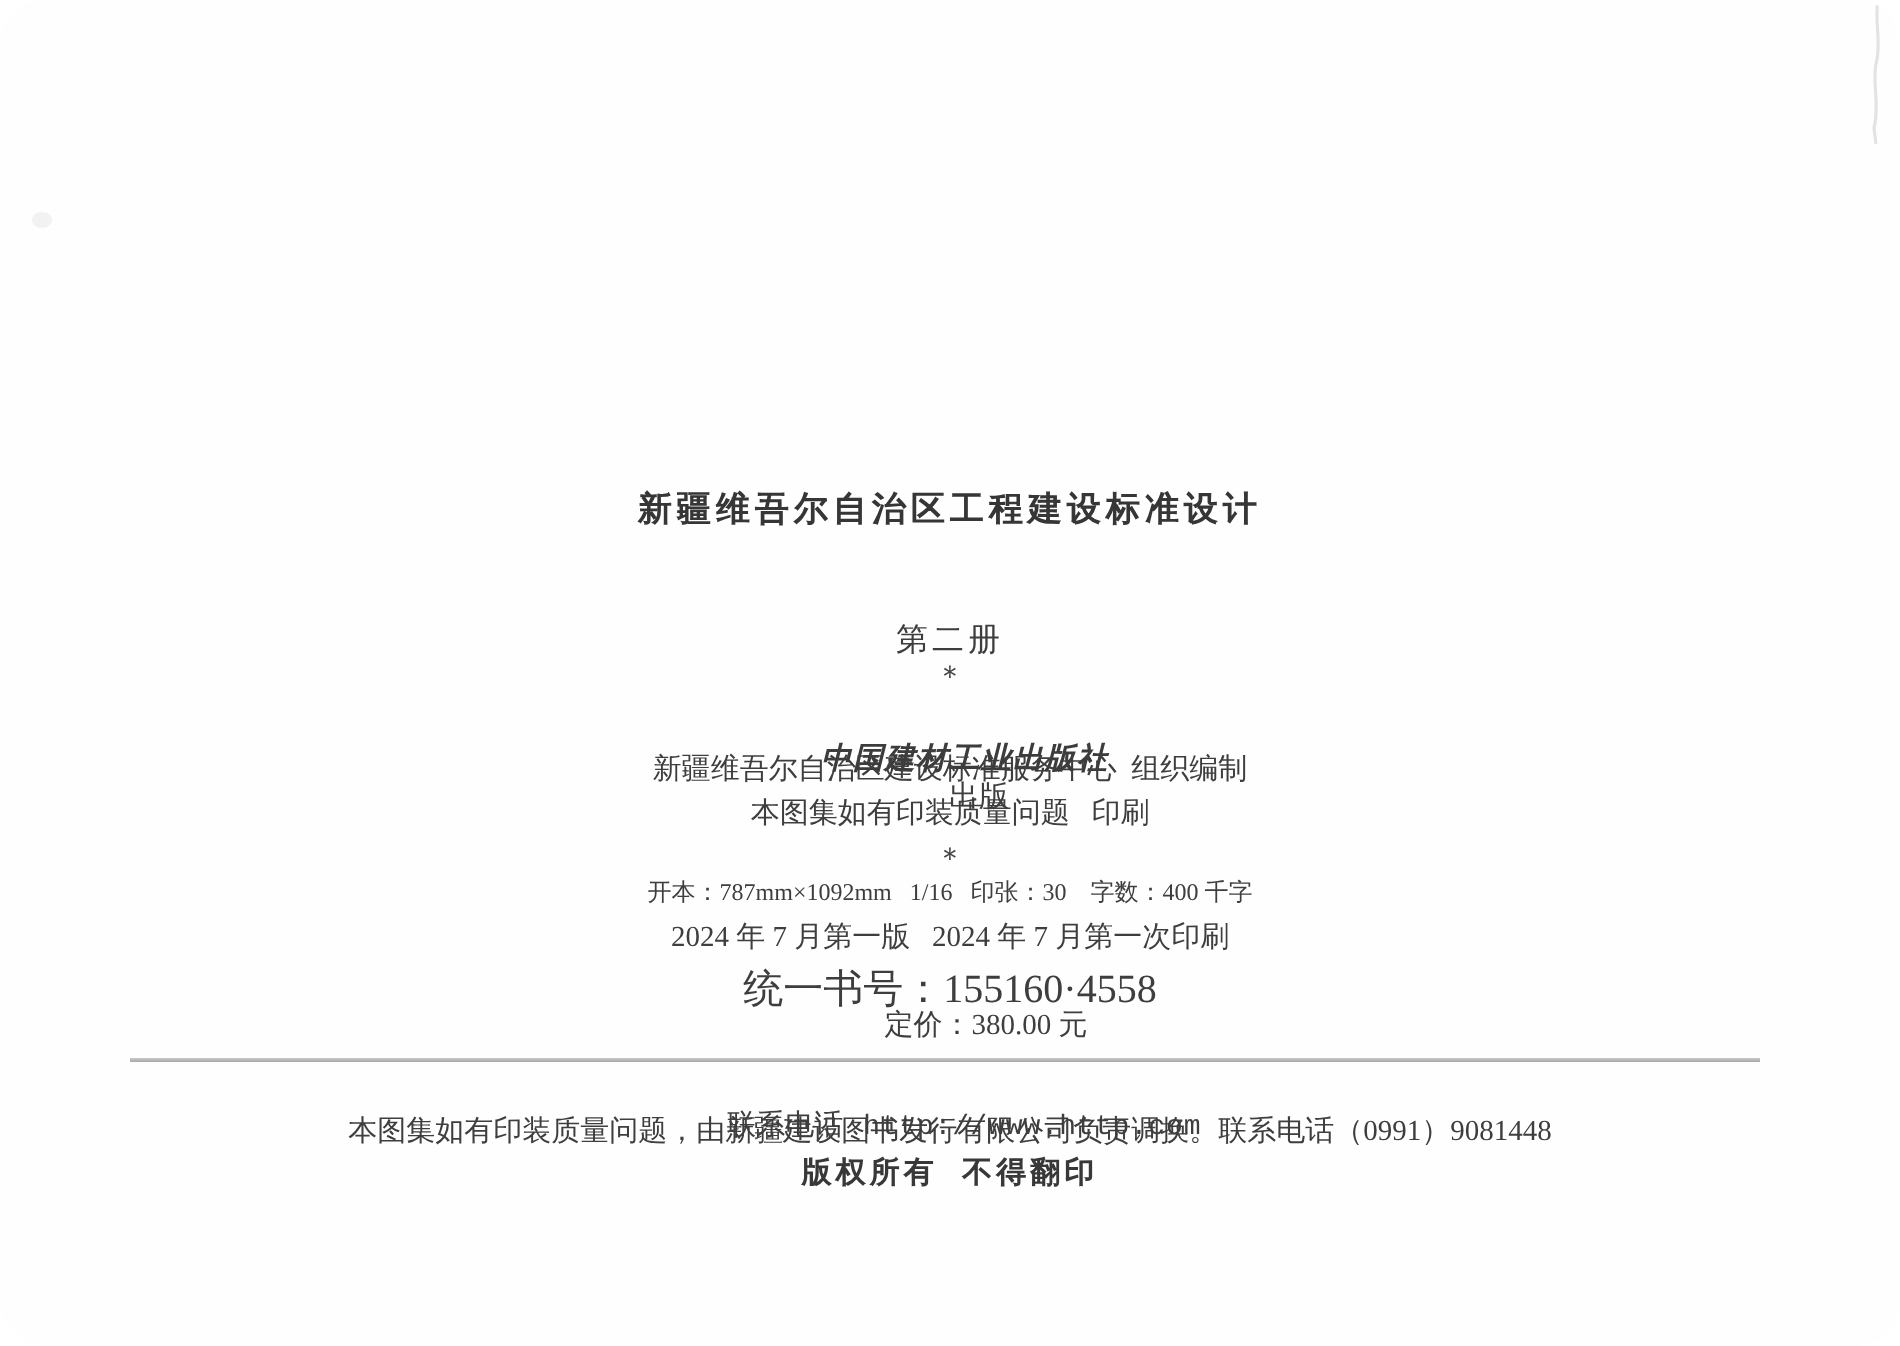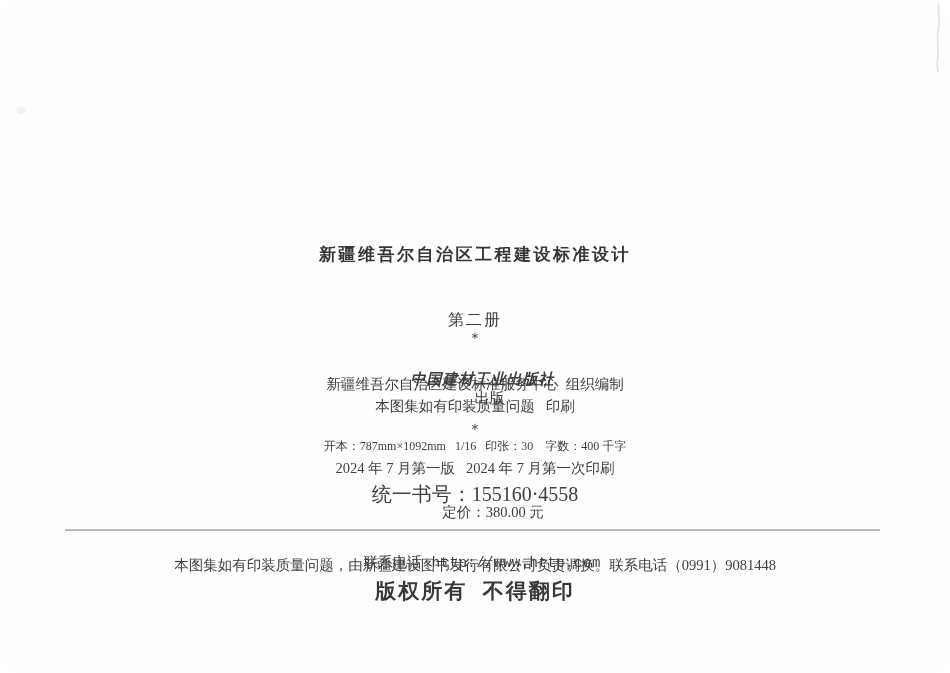--- a/index.html
+++ b/index.html
@@ -79,21 +79,21 @@
   .website { top: 536px; font-size: 14.5px; }
   .website .url {
     font-family: "Liberation Mono", monospace;
     font-size: 14px;
     margin-left: 10px;
     letter-spacing: 0.5px;
   }
   .notice { top: 556px; font-size: 14.5px; }
   .copyright {
     top: 577px;
-    font-size: 21px;
+    font-size: 15px;
     font-weight: bold;
     font-family: "Liberation Sans", sans-serif;
     letter-spacing: 2px;
     color: #383838;
   }
   
   .edge-artifact {
     position: absolute;
     top: 0;
     right: 6px;

